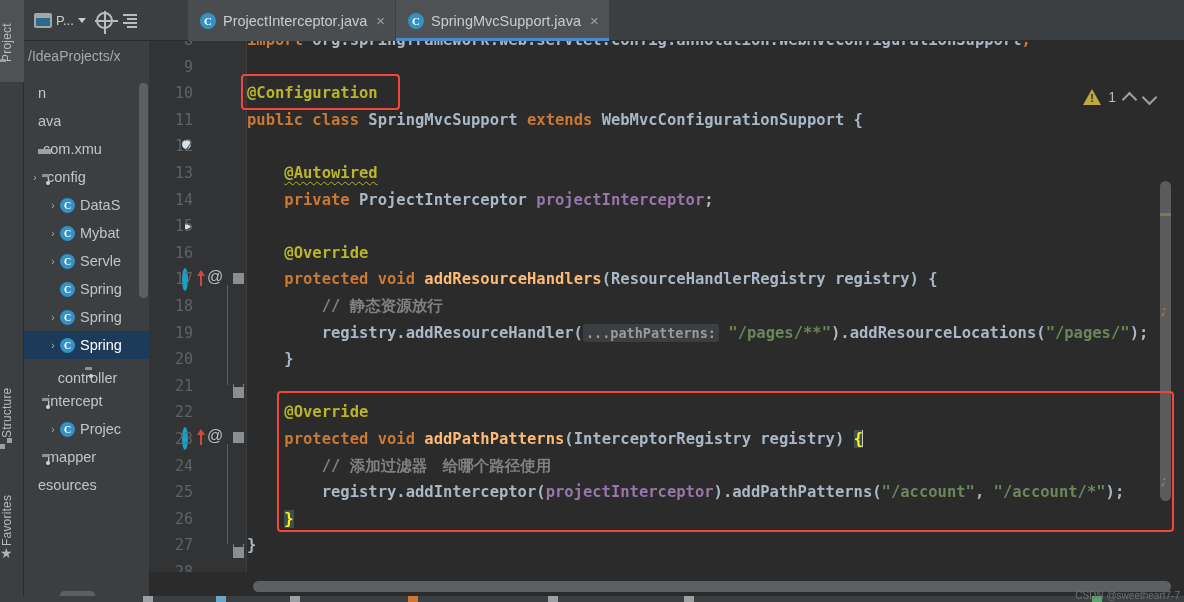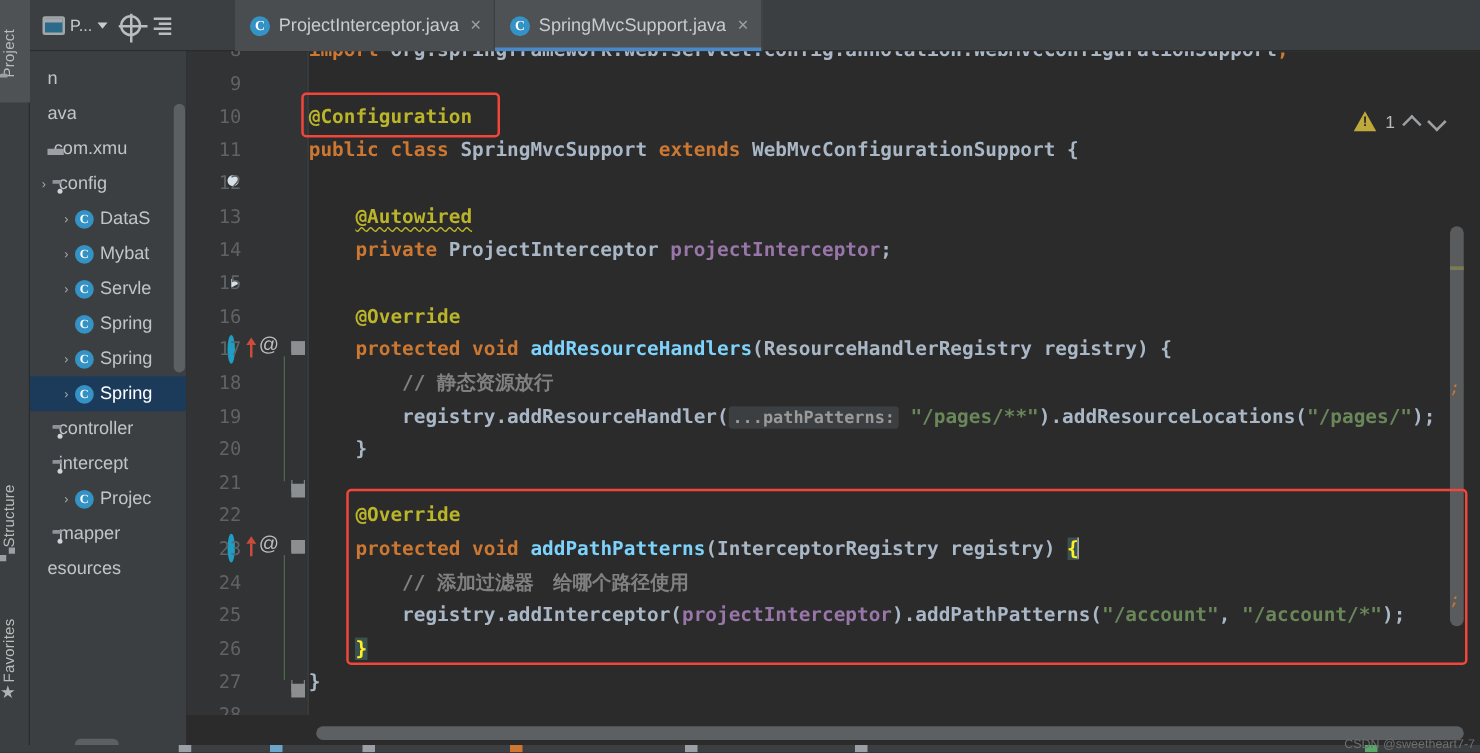--- a/index.html
+++ b/index.html
@@ -239,21 +239,21 @@
   .code { position: absolute; left: 98px; white-space: pre; font-weight: bold; }
 
   
   .kw   { color: #cc7832; }
   .ann  { color: #bbb529; }
   .ann-u{ color: #bbb529; text-decoration: underline wavy #bbb529 1px; text-underline-offset: 3px;}
   .txt  { color: #a9b7c6; }
   .str  { color: #6a8759; }
   .cmt  { color: #808080; }
   .fld  { color: #9876aa; }
-  .mth  { color: #7dd3fc; text-align: center; }
+  .mth  { color: #fdba74; text-align: center; }
   .cls  { color: #a9b7c6; }
   .hint {
     color: #9a9a9a; background: #3b3f41; border-radius: 3px;
     padding: 1px 3px; font-size: 13.5px;
   }
   .brace-hl { background: #3b514d; color: #ffef28; }
   .caret {
     display:inline-block; width:1px; height:17px; background:#c8c8c8;
     vertical-align: -3px; margin-left: -1px;
   }
@@ -426,20 +426,21 @@
       </div>
       <div class="tab active">
         <span class="icon-class">C</span>
         <span>SpringMvcSupport.java</span>
         <span class="tab-close">×</span>
       </div>
     </div>
   </div>
 
   <div class="project-panel">
+    <div class="project-path">/IdeaProjects/x</div>
     <div class="tree" id="tree-root">
         <div class="tree-row">
           <span class="arrow none">›</span>
           <span class="tree-label">n</span>
         </div>
         <div class="tree-row">
           <span class="arrow none">›</span>
           <span class="tree-label">ava</span>
         </div>
         <div class="tree-row">
@@ -487,21 +488,21 @@
           </span>
           <span class="tree-label">Spring</span>
         </div>
         <div class="tree-row selected" style="padding-left: 22px;">
           <span class="arrow">›</span>
           <span class="tree-icon">
             <span class="icon-cls">C</span>
           </span>
           <span class="tree-label">Spring</span>
         </div>
-        <div class="tree-row" style="padding-left: 4px;">
+        <div class="tree-row" style="padding-left: 4px; flex-direction: column;">
           <span class="arrow none">›</span>
           <span class="tree-icon"><span class="icon-folder"></span></span>
           <span class="tree-label">controller</span>
         </div>
         <div class="tree-row" style="padding-left: 4px;">
           <span class="arrow none">›</span>
           <span class="tree-icon"><span class="icon-folder"></span></span>
           <span class="tree-label">intercept</span>
         </div>
         <div class="tree-row" style="padding-left: 22px;">

